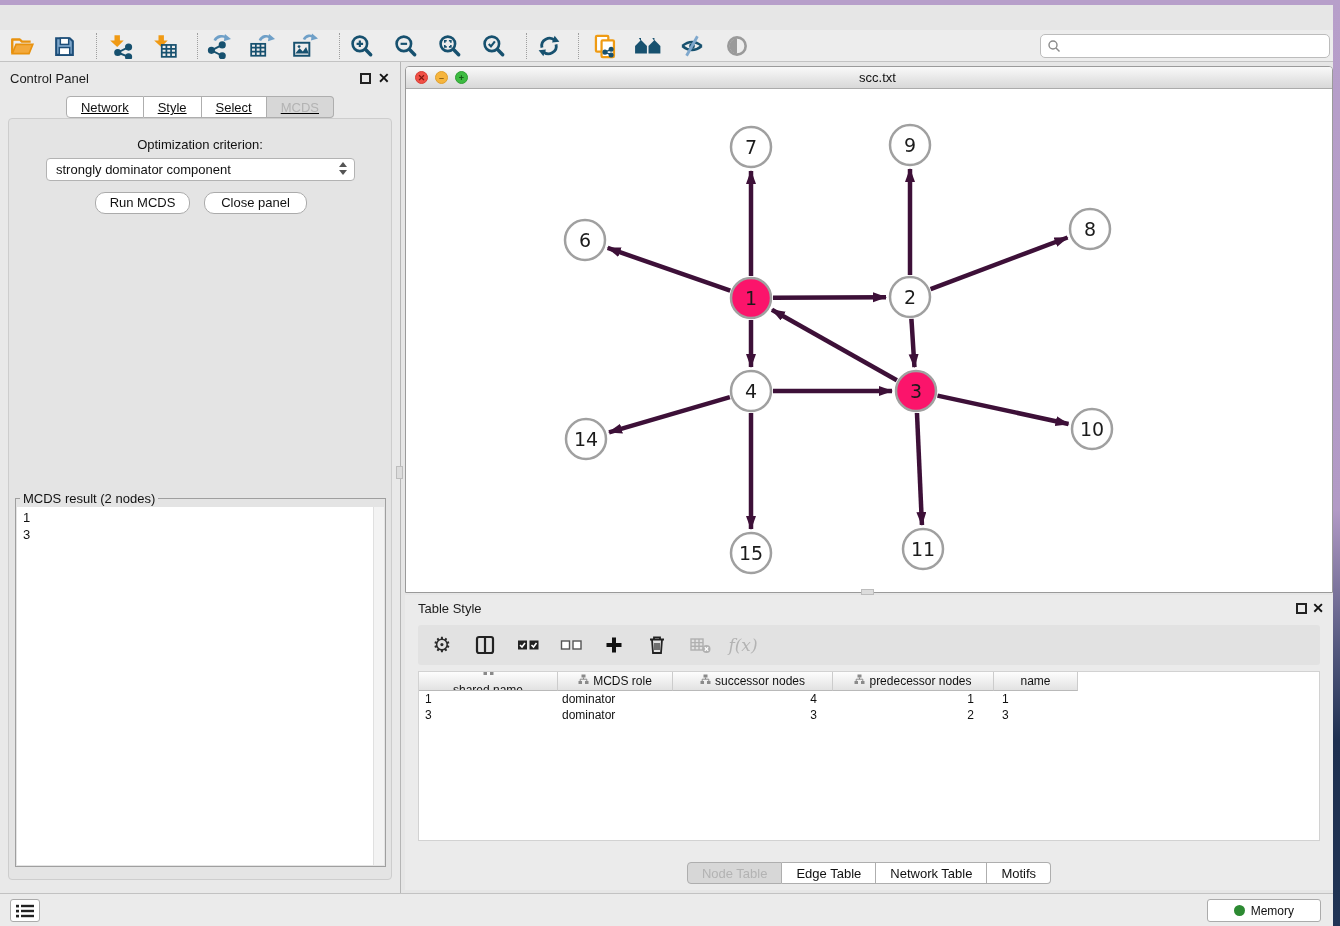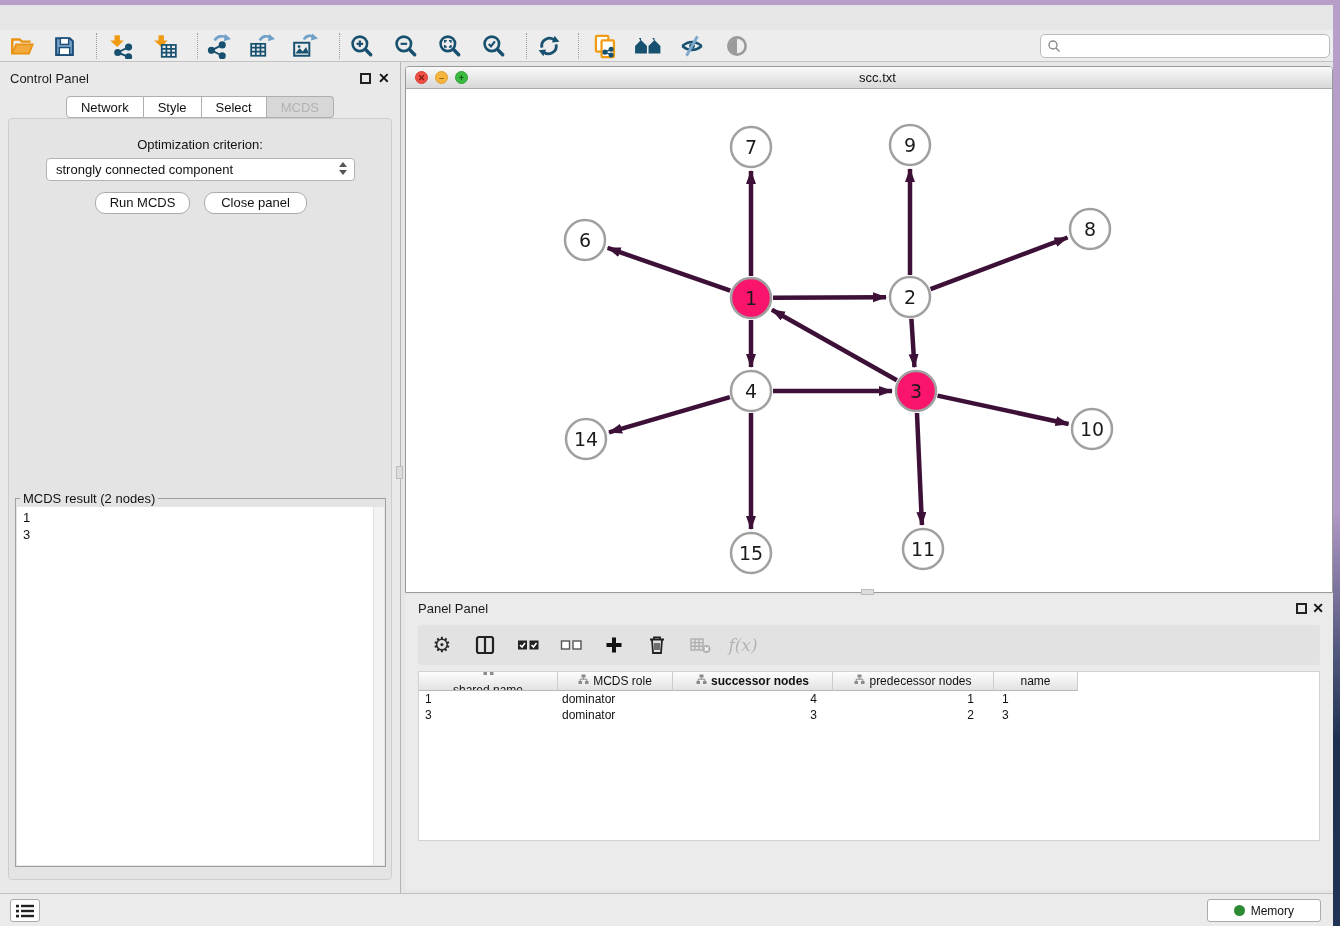--- a/index.html
+++ b/index.html
@@ -32,21 +32,21 @@
     background:#fff; padding:0 6px 0 26px; font-size:13px; outline:none; }
   #search-wrap svg { position:absolute; left:7px; top:5px; }
 
   
   #control-panel { position:absolute; left:0; top:62px; width:401px; height:831px;
     background:#e9e9e9; border-right:1px solid #b5b5b5; }
   #cp-title { position:absolute; left:10px; top:9px; font-size:13px; color:#1c1c1c; }
   .float-box { position:absolute; width:11px; height:11px; border:2px solid #222; }
   .close-x { position:absolute; font-size:14px; font-weight:bold; color:#111; line-height:12px; }
   #cp-float { left:360px; top:11px; } #cp-close { left:378px; top:10px; }
-  #cp-tabs { position:absolute; left:0; top:34px; width:100%; display:flex; justify-content:center; }
+  #cp-tabs { position:absolute; left:0; top:34px; width:100%; display:flex; justify-content:center;text-decoration:underline; }
   .tab { height:22px; padding:0 14px; font-size:13px; line-height:21px; background:#fff;
     border:1px solid #aeaeae; border-left:none; color:#111; cursor:default; }
   .tab:first-child { border-left:1px solid #aeaeae; border-radius:4px 0 0 4px; }
   .tab:last-child { border-radius:0 4px 4px 0; }
   .tab.active { background:#d7d7d7; color:#b3b3b3; }
   #cp-body { position:absolute; left:8px; top:56px; width:384px; height:762px;
     background:#e4e4e4; border:1px solid #cdcdcd; border-radius:4px;padding-left:8px; }
   #opt-label { position:absolute; left:0; top:18px; width:100%; text-align:center;
     font-size:13px; color:#111; }
   #criterion-select { position:absolute; left:37px; top:39px; width:309px; height:23px;
@@ -286,21 +286,21 @@
     <div class="close-x" id="cp-close">✕</div>
     <div id="cp-tabs">
         <div class="tab">Network</div>
         <div class="tab">Style</div>
         <div class="tab">Select</div>
         <div class="tab active">MCDS</div>
       </div>
     <div id="cp-body">
       <div id="opt-label">Optimization criterion:</div>
       <div id="criterion-select">
-        <span>strongly connected component</span>
+        <span>strongly dominator component</span>
         <span class="stepper">
             <span class="tri-up"></span>
             <span class="tri-down"></span>
           </span>
       </div>
       <div class="btn" id="run-btn">Run MCDS</div>
       <div class="btn" id="closepanel-btn">Close panel</div>
       <fieldset id="result-fieldset">
         <legend>MCDS result (2 nodes)</legend>
         <div id="result-inner">
@@ -364,21 +364,21 @@
           <text x="517" y="460" text-anchor="middle" dy="0.35em" font-family="DejaVu Sans, sans-serif" font-size="19" fill="#1b1b1b">11</text>
           <circle cx="180" cy="350" r="20" fill="#ffffff" stroke="#a0a0a0" stroke-width="2.5"></circle>
           <text x="180" y="350" text-anchor="middle" dy="0.35em" font-family="DejaVu Sans, sans-serif" font-size="19" fill="#1b1b1b">14</text>
           <circle cx="345" cy="464" r="20" fill="#ffffff" stroke="#a0a0a0" stroke-width="2.5"></circle>
           <text x="345" y="464" text-anchor="middle" dy="0.35em" font-family="DejaVu Sans, sans-serif" font-size="19" fill="#1b1b1b">15</text>
         </svg>
     </div>
   </div>
 
   <div id="table-panel">
-    <div id="tp-title">Panel Panel</div>
+    <div id="tp-title">Table Style</div>
     <div class="float-box" id="tp-float"></div>
     <div class="close-x" id="tp-close">✕</div>
 
     <div id="tp-toolbar">
       <div class="tp-ico">
           <span style="font-size:21px;color:#2b2b2b">⚙</span>
         </div>
       <div class="tp-ico">
         <svg width="20" height="20" viewBox="0 0 20 20">
             <rect x="2" y="2" width="16" height="16" rx="2" fill="none" stroke="#222" stroke-width="2.2"></rect>
@@ -440,21 +440,21 @@
           </div>
           <div class="th" style="width: 115px;">
             <span><svg width="11" height="11" viewBox="0 0 11 11">
                 <rect x="3.5" y="0.5" width="4" height="3" fill="#8a8a8a"></rect>
                 <rect x="0.5" y="7" width="3.5" height="3" fill="#8a8a8a"></rect>
                 <rect x="7" y="7" width="3.5" height="3" fill="#8a8a8a"></rect>
                 <path d="M5.5 3.5 v1.7 M2.2 7 V5.2 h6.6 V7" stroke="#8a8a8a" fill="none"></path>
               </svg></span>
             <span>MCDS role</span>
           </div>
-          <div class="th" style="width: 160px; font-weight: bold;">
+          <div class="th" style="width: 160px;">
             <span><svg width="11" height="11" viewBox="0 0 11 11">
                 <rect x="3.5" y="0.5" width="4" height="3" fill="#8a8a8a"></rect>
                 <rect x="0.5" y="7" width="3.5" height="3" fill="#8a8a8a"></rect>
                 <rect x="7" y="7" width="3.5" height="3" fill="#8a8a8a"></rect>
                 <path d="M5.5 3.5 v1.7 M2.2 7 V5.2 h6.6 V7" stroke="#8a8a8a" fill="none"></path>
               </svg></span>
             <span>successor nodes</span>
           </div>
           <div class="th" style="width: 161px;">
             <span><svg width="11" height="11" viewBox="0 0 11 11">
@@ -480,20 +480,28 @@
           <div class="tr">
             <div class="td" style="width: 139px; text-align: left; padding-left: 6px;">3</div>
             <div class="td" style="width: 115px; text-align: left; padding-left: 4px;">dominator</div>
             <div class="td" style="width: 160px; text-align: right; padding-right: 16px;">3</div>
             <div class="td" style="width: 161px; text-align: right; padding-right: 20px;">2</div>
             <div class="td" style="width: 84px; text-align: left; padding-left: 8px;">3</div>
           </div>
         </div>
     </div>
 
+    <div id="tp-tabstrip">
+      <div id="tp-tabs">
+          <div class="tab active">Node Table</div>
+          <div class="tab">Edge Table</div>
+          <div class="tab">Network Table</div>
+          <div class="tab">Motifs</div>
+        </div>
+    </div>
   </div>
 
   <div id="status-bar">
     <div id="list-btn">
       <svg width="20" height="16" viewBox="0 0 20 16">
           <g stroke="#222" stroke-width="2.4">
             <line x1="6" y1="3" x2="19" y2="3"></line>
             <line x1="6" y1="8" x2="19" y2="8"></line>
             <line x1="6" y1="13" x2="19" y2="13"></line>
           </g>

